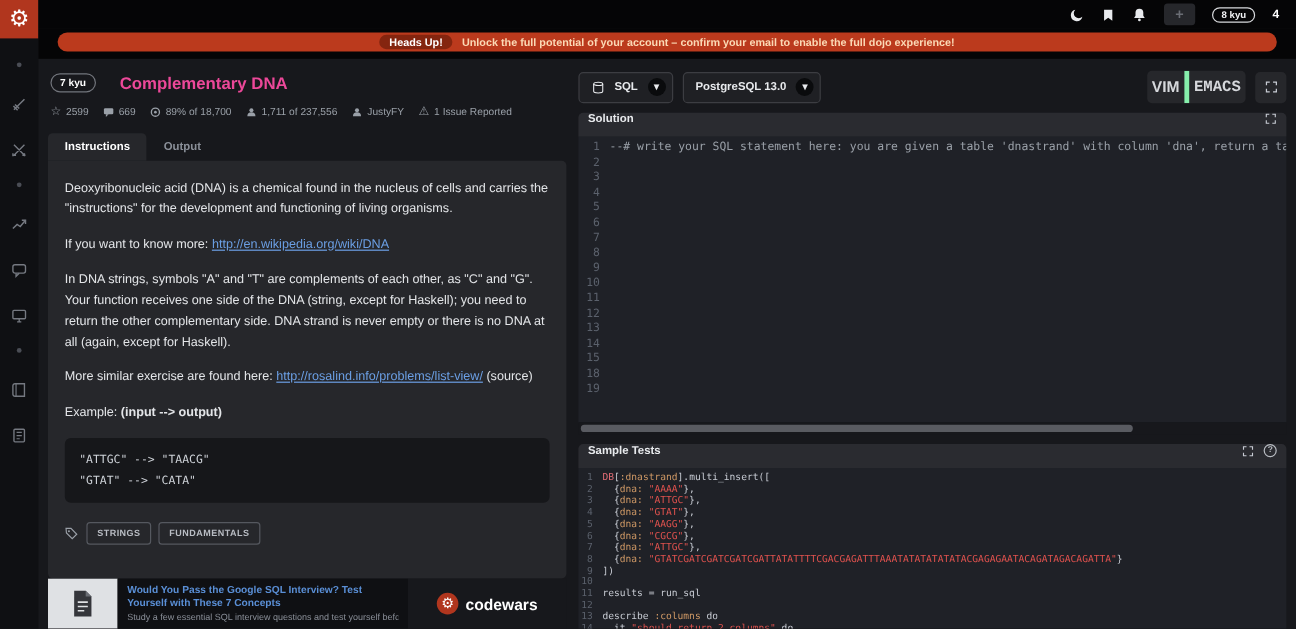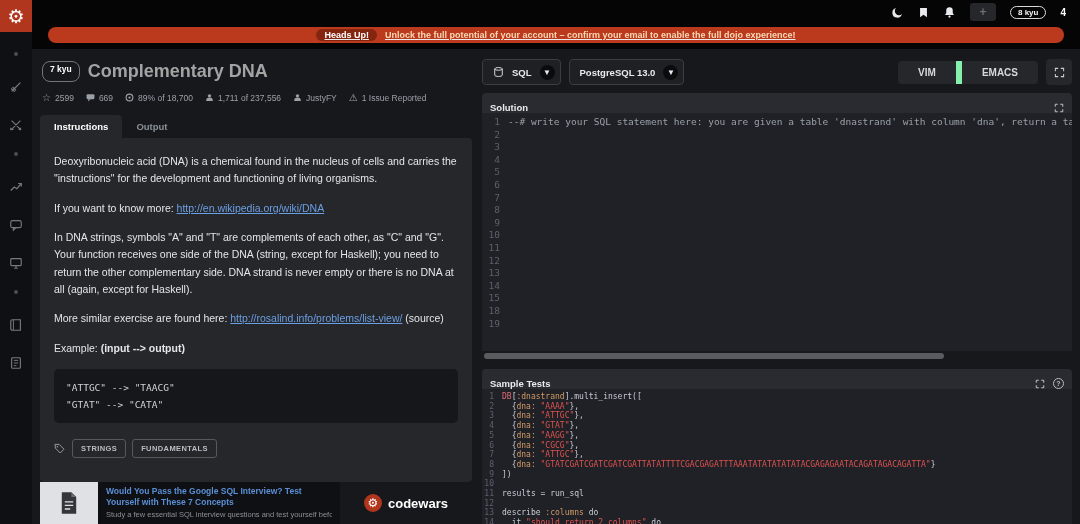--- a/index.html
+++ b/index.html
@@ -15,31 +15,31 @@
   
   .main { flex:1; display:flex; flex-direction:column; min-width:0; }
 
   .topstrip { height:24px; background:#050506; display:flex; align-items:center; justify-content:flex-end; gap:14px; padding-right:14px; }
   .top-icon { display:flex; align-items:center; justify-content:center; cursor:pointer; }
   .plus-box { width:26px; height:18px; background:#26272b; border-radius:3px; color:#6a6d74; font-size:12px; font-weight:bold; display:flex; align-items:center; justify-content:center; }
   .rank-pill { border:1px solid #d8dadd; border-radius:7px; padding:1px 7px; font-size:8px; font-weight:bold; color:#f2f3f5; }
   .notif-count { font-size:10px; font-weight:bold; color:#fff; }
 
   .banner-row { background:#050506; padding:3px 16px 6px; }
-  .banner { background:#bb3a1d; border-radius:9px; height:16px; display:flex; align-items:center; justify-content:center; gap:8px;text-decoration:underline; }
+  .banner { background:#bb3a1d; border-radius:9px; height:16px; display:flex; align-items:center; justify-content:center; gap:8px; }
   .banner-badge { background:#84250f; border-radius:8px; padding:1px 8px; font-size:9px; font-weight:bold; color:#fff; }
   .banner-text { font-size:9px; font-weight:bold; color:#fbd9b5; }
 
   .content { flex:1; display:flex; gap:10px; padding:6px 8px 0 8px; min-height:0; }
 
   
   .kata-col { width:432px; display:flex; flex-direction:column; min-height:0; flex-shrink:0; }
   .kata-head { display:flex; gap:8px; padding:6px 2px 0; }
   .kyu-chip { border:1px solid #72757c; border-radius:8px; padding:1.5px 7px; font-size:8.5px; font-weight:bold; color:#fff; }
-  .kata-title { font-size:18px; font-weight:bold; color:#a3a3a3; }
+  .kata-title { font-size:14px; font-weight:bold; color:#ec4899;margin-left:12px; }
   .stats { display:flex; align-items:center; gap:12px; padding:10px 2px 0; font-size:8.5px; color:#9aa0a8; white-space:nowrap; }
   .stat { display:flex; align-items:center; gap:4px; }
   .stat .uni { font-size:10px; }
   .tabs { display:flex; margin-top:12px; }
   .tab { padding:6px 14px; font-size:9.5px; font-weight:bold; color:#8a8f98; cursor:pointer; border-radius:4px 4px 0 0; }
   .tab.active { background:#26272b; color:#fff; }
   .desc-panel { background:#26272b; flex:1; min-height:0; overflow:hidden; padding:15px 14px; font-size:10.5px; line-height:1.65; color:#e3e5e8; border-radius:0 4px 4px 4px; }
   .desc-panel p { margin-bottom:12px; }
   .desc-link { color:#6b9fe4; text-decoration:underline; cursor:pointer; }
   .desc-bold { font-weight:bold; }
@@ -57,25 +57,25 @@
   .brand-name { font-size:13px; font-weight:bold; color:#fff; }
 
   
   .editor-col { flex:1; display:flex; flex-direction:column; min-width:0; padding-top:4px; }
   .toolbar { display:flex; align-items:center; gap:8px; margin-bottom:8px; }
   .select { height:26px; background:#1f2024; border:1px solid #3c3d42; border-radius:4px; display:flex; align-items:center; gap:8px; padding:0 5px 0 10px; cursor:pointer; }
   .select-label { font-size:9.5px; font-weight:bold; color:#e8eaed; }
   .chev-circle { width:15px; height:15px; border-radius:50%; background:#0a0b0d; color:#e8eaed; font-size:8px; display:flex; align-items:center; justify-content:center; }
   .toolbar-spacer { flex:1; }
   .btn-group { display:flex; background:#26272b; border-radius:4px; overflow:hidden; }
-  .mode-btn { padding:6px 20px; font-size:10px; font-weight:bold; color:#d6d8dc; cursor:pointer; }
-  .mode-btn + .mode-btn { border-left:6px solid #86efac; }
+  .mode-btn { padding:6px 4px; font-size:13px; font-weight:bold; color:#d6d8dc; cursor:pointer; }
+  .mode-btn + .mode-btn { border-left:4px solid #86efac;font-family:Liberation Mono, monospace; }
   .sq-btn { width:26px; height:26px; background:#26272b; border-radius:4px; display:flex; align-items:center; justify-content:center; cursor:pointer; }
 
-  .panel-header { background:#2a2b30; height:20px; display:flex; align-items:flex-end; justify-content:space-between; padding:0 8px; border-radius:4px 4px 0 0; }
+  .panel-header { background:#2a2b30; height:20px; display:flex; align-items:flex-start; justify-content:space-between; padding:0 8px; border-radius:4px 4px 0 0; }
   .panel-title { font-size:9.5px; font-weight:bold; color:#e8eaed; }
   .panel-icons { display:flex; align-items:center; gap:8px; }
   .help-circle { width:11px; height:11px; border-radius:50%; border:1px solid #b8bcc2; color:#b8bcc2; font-size:7px; font-weight:bold; display:flex; align-items:center; justify-content:center; cursor:pointer; }
 
   .sol-editor { background:#1f2127; height:238px; overflow:hidden; padding-top:3px;
                 font-family:"DejaVu Sans Mono",monospace; font-size:9.5px; line-height:12.6px; }
   .sol-editor .ln { width:26px; }
   .hscroll { height:10px; background:#17181c; position:relative; }
   .hscroll-thumb { position:absolute; left:2px; top:2px; width:78%; height:6px; background:#595b61; border-radius:3px; cursor:pointer; }
 

